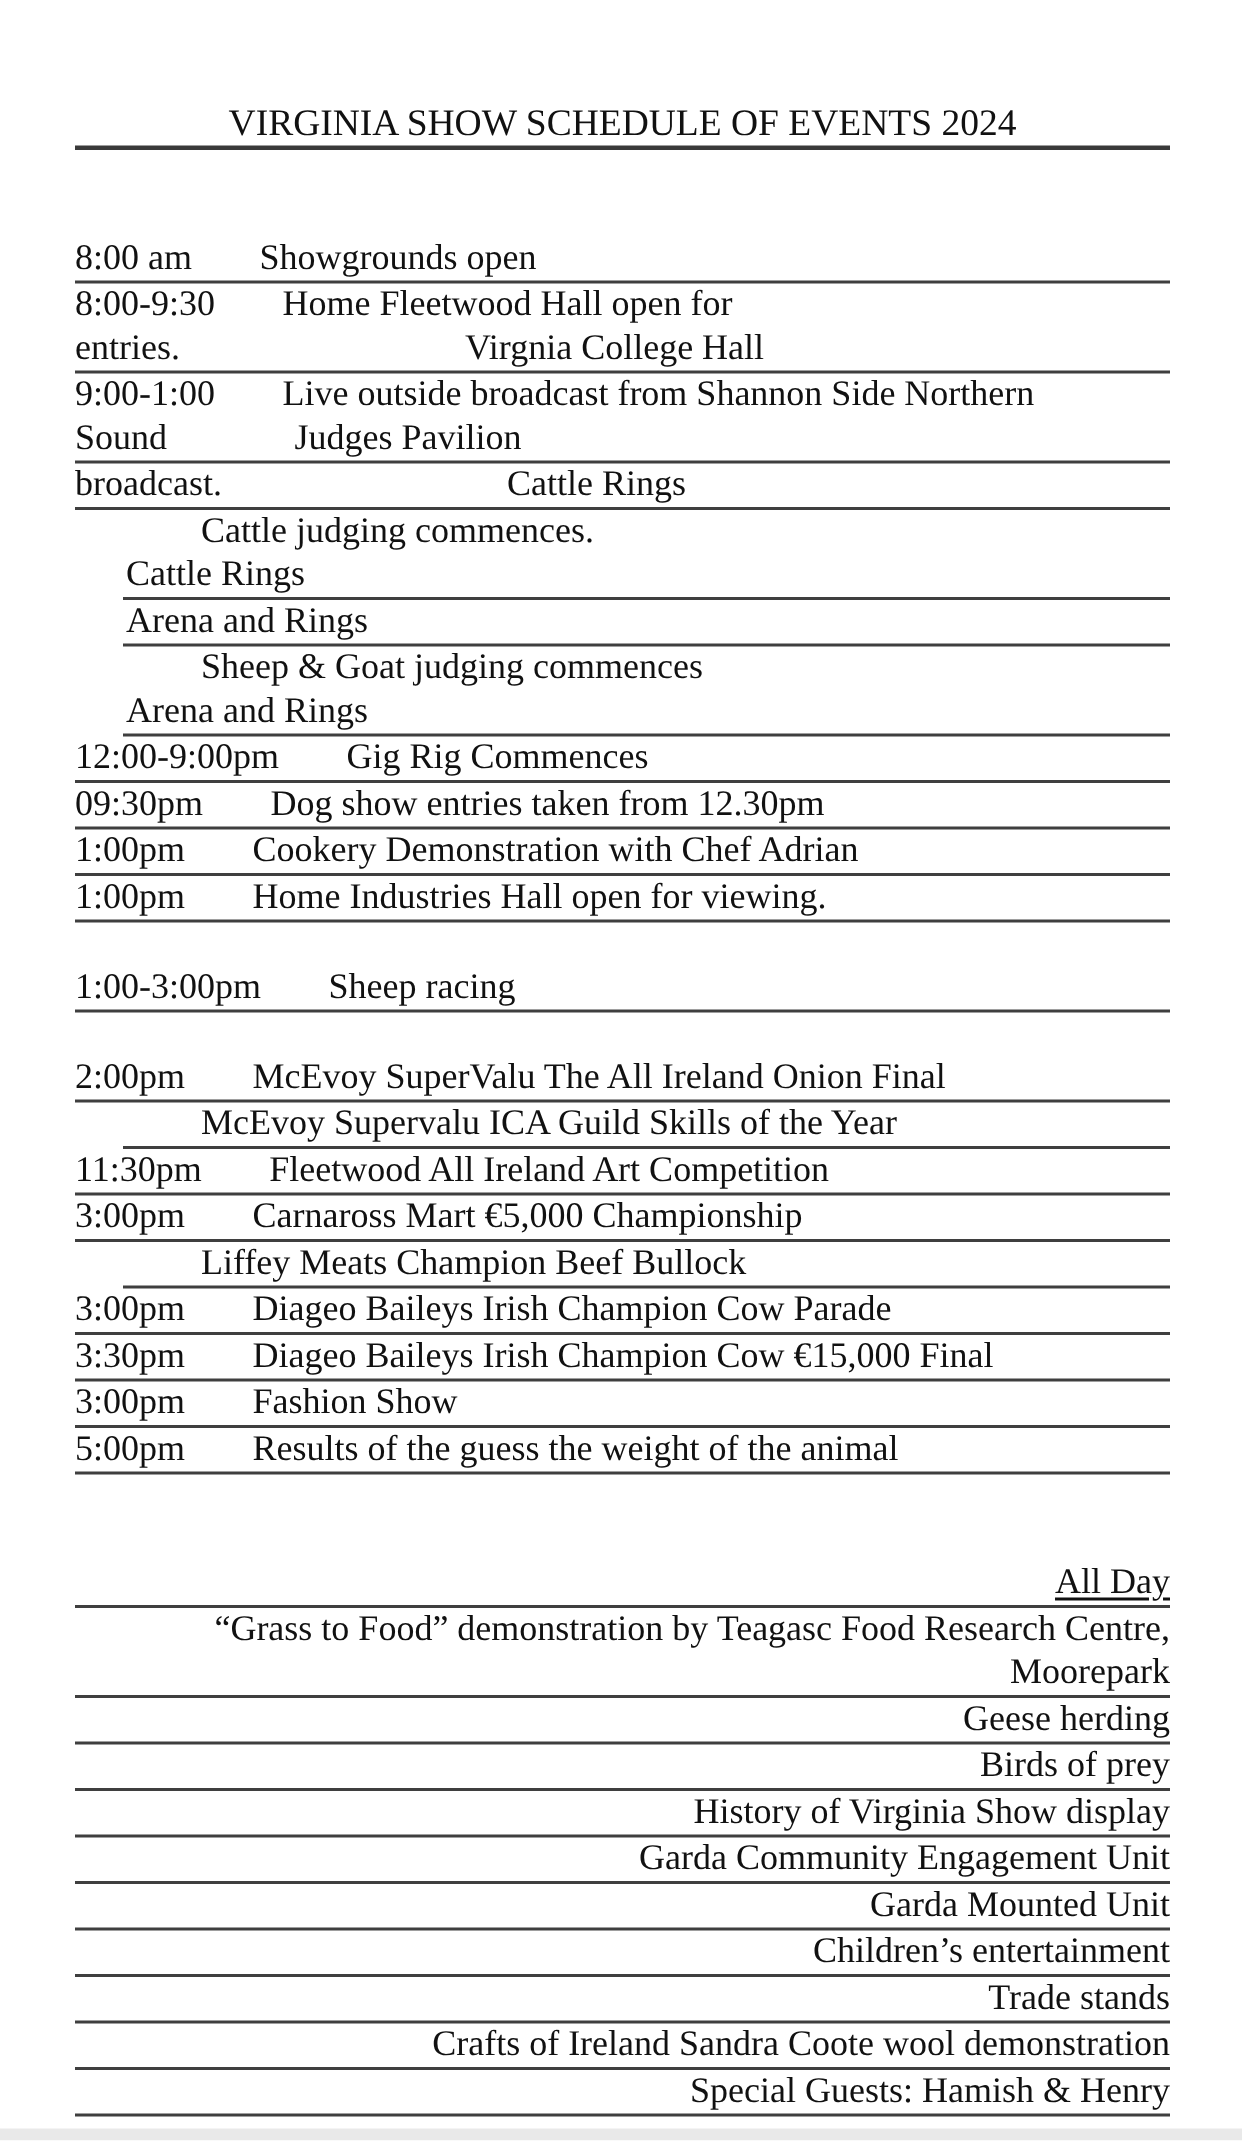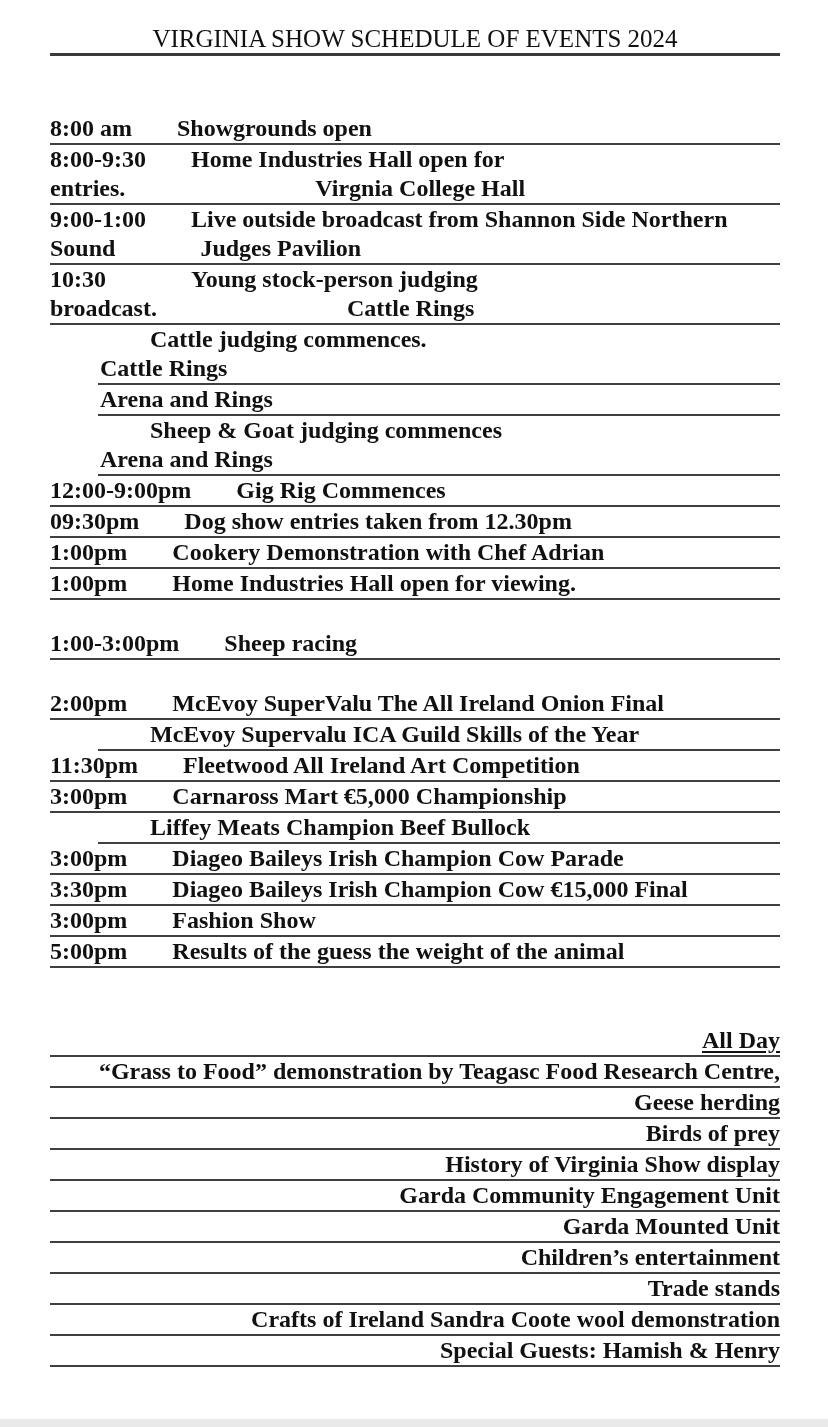--- a/index.html
+++ b/index.html
@@ -17,35 +17,35 @@
   }
   .page {
     padding: 24px 48px 0 50px;
   }
   .doc-title {
     text-align: center;
     font-size: 25px;
     line-height: 29px;
     border-bottom: 3px solid #3a3a3a;
     white-space: nowrap;
+    margin-top: 44px;
   }
   .spacer-2 { height: 58px; }
   .row {
     border-bottom: 2px solid #3f3f3f;
   }
   .row.rule-indent {
-    margin-left: 48px;
+    margin-left: 32px;
   }
   .row.rule-indent .line.ind-a { padding-left: 52px; }
   .row.rule-indent .line.ind-b { padding-left: 2px; }
   .line {
     font-size: 24px;
     line-height: 29px;
     white-space: nowrap;
-    font-weight: bold;
   }
   .line.ind-a { padding-left: 100px; }
   .line.ind-b { padding-left: 48px; }
   .row.center .line { text-align: right; }
   .u { text-decoration: underline; text-underline-offset: 3px; }
   .gap { display: inline-block; height: 1px; }
   .gap-sm { width: 45px; }
   .gap-md { width: 85px; }
   .gap-xl { width: 190px; }
   .blank { height: 29px; }
@@ -62,29 +62,28 @@
 <body>
 
 <div class="page">
   <div class="doc-title">VIRGINIA SHOW SCHEDULE OF EVENTS 2024</div>
   <div class="spacer-2"></div>
   <div id="schedule">
       <div class="row rule-full">
         <div class="line"><span>8:00 am</span><span class="gap gap-sm"></span><span>Showgrounds open</span></div>
       </div>
       <div class="row rule-full">
-        <div class="line"><span>8:00-9:30</span><span class="gap gap-sm"></span><span>Home Industries Hall open for</span></div>
+        <div class="line"><span>8:00-9:30</span><span class="gap gap-sm"></span><span>Home Fleetwood Hall open for</span></div>
         <div class="line"><span>entries.</span><span class="gap gap-xl"></span><span>Virgnia College Hall</span></div>
       </div>
       <div class="row rule-full">
         <div class="line"><span>9:00-1:00</span><span class="gap gap-sm"></span><span>Live outside broadcast from Shannon Side Northern</span></div>
         <div class="line"><span>Sound</span><span class="gap gap-md"></span><span>Judges Pavilion</span></div>
       </div>
       <div class="row rule-full">
-        <div class="line"><span>10:30</span><span class="gap gap-md"></span><span>Young stock-person judging</span></div>
         <div class="line"><span>broadcast.</span><span class="gap gap-xl"></span><span>Cattle Rings</span></div>
       </div>
       <div class="row rule-indent">
         <div class="line ind-a"><span>Cattle judging commences.</span></div>
         <div class="line ind-b"><span>Cattle Rings</span></div>
       </div>
       <div class="row rule-indent">
         <div class="line ind-b"><span>Arena and Rings</span></div>
       </div>
       <div class="row rule-indent">
@@ -135,20 +134,21 @@
       <div class="row rule-full">
         <div class="line"><span>5:00pm</span><span class="gap gap-sm"></span><span>Results of the guess the weight of the animal</span></div>
       </div>
       <div class="blank"></div>
       <div class="blank"></div>
       <div class="row rule-full center">
         <div class="line"><span class="u">All Day</span></div>
       </div>
       <div class="row rule-full center">
         <div class="line">“Grass to Food” demonstration by Teagasc Food Research Centre,</div>
+        <div class="line">Moorepark</div>
       </div>
       <div class="row rule-full center">
         <div class="line">Geese herding</div>
       </div>
       <div class="row rule-full center">
         <div class="line">Birds of prey</div>
       </div>
       <div class="row rule-full center">
         <div class="line">History of Virginia Show display</div>
       </div>

